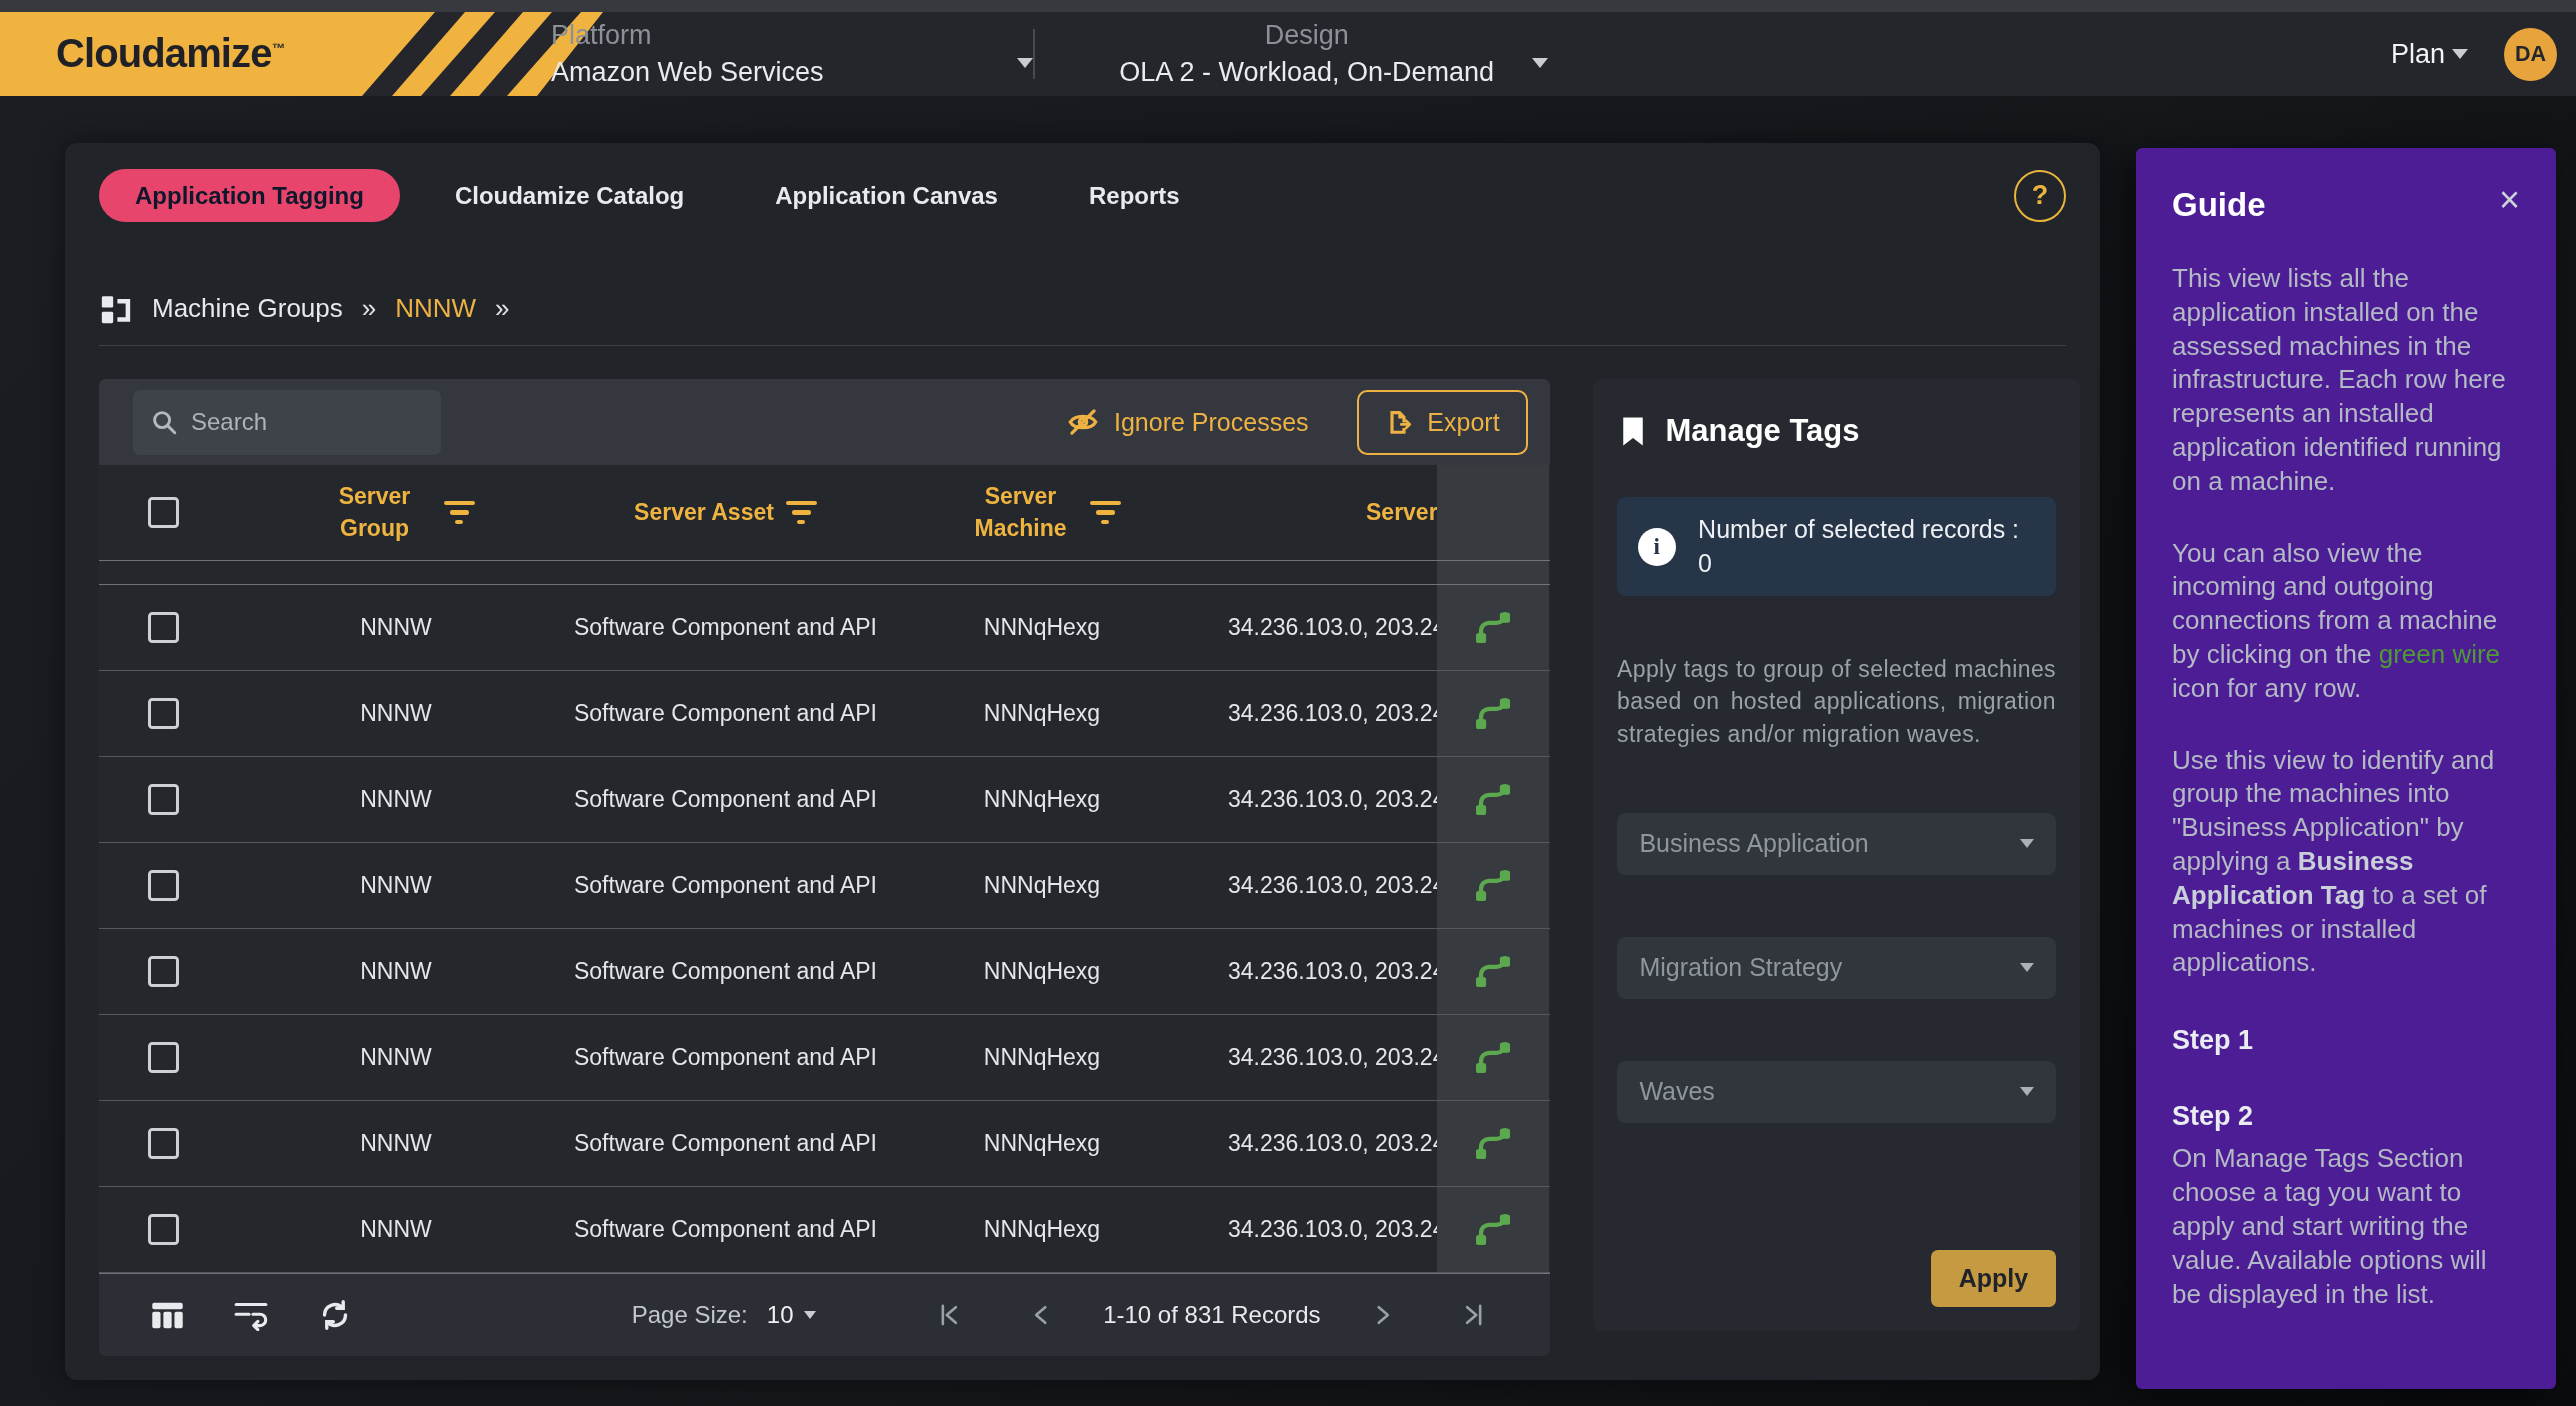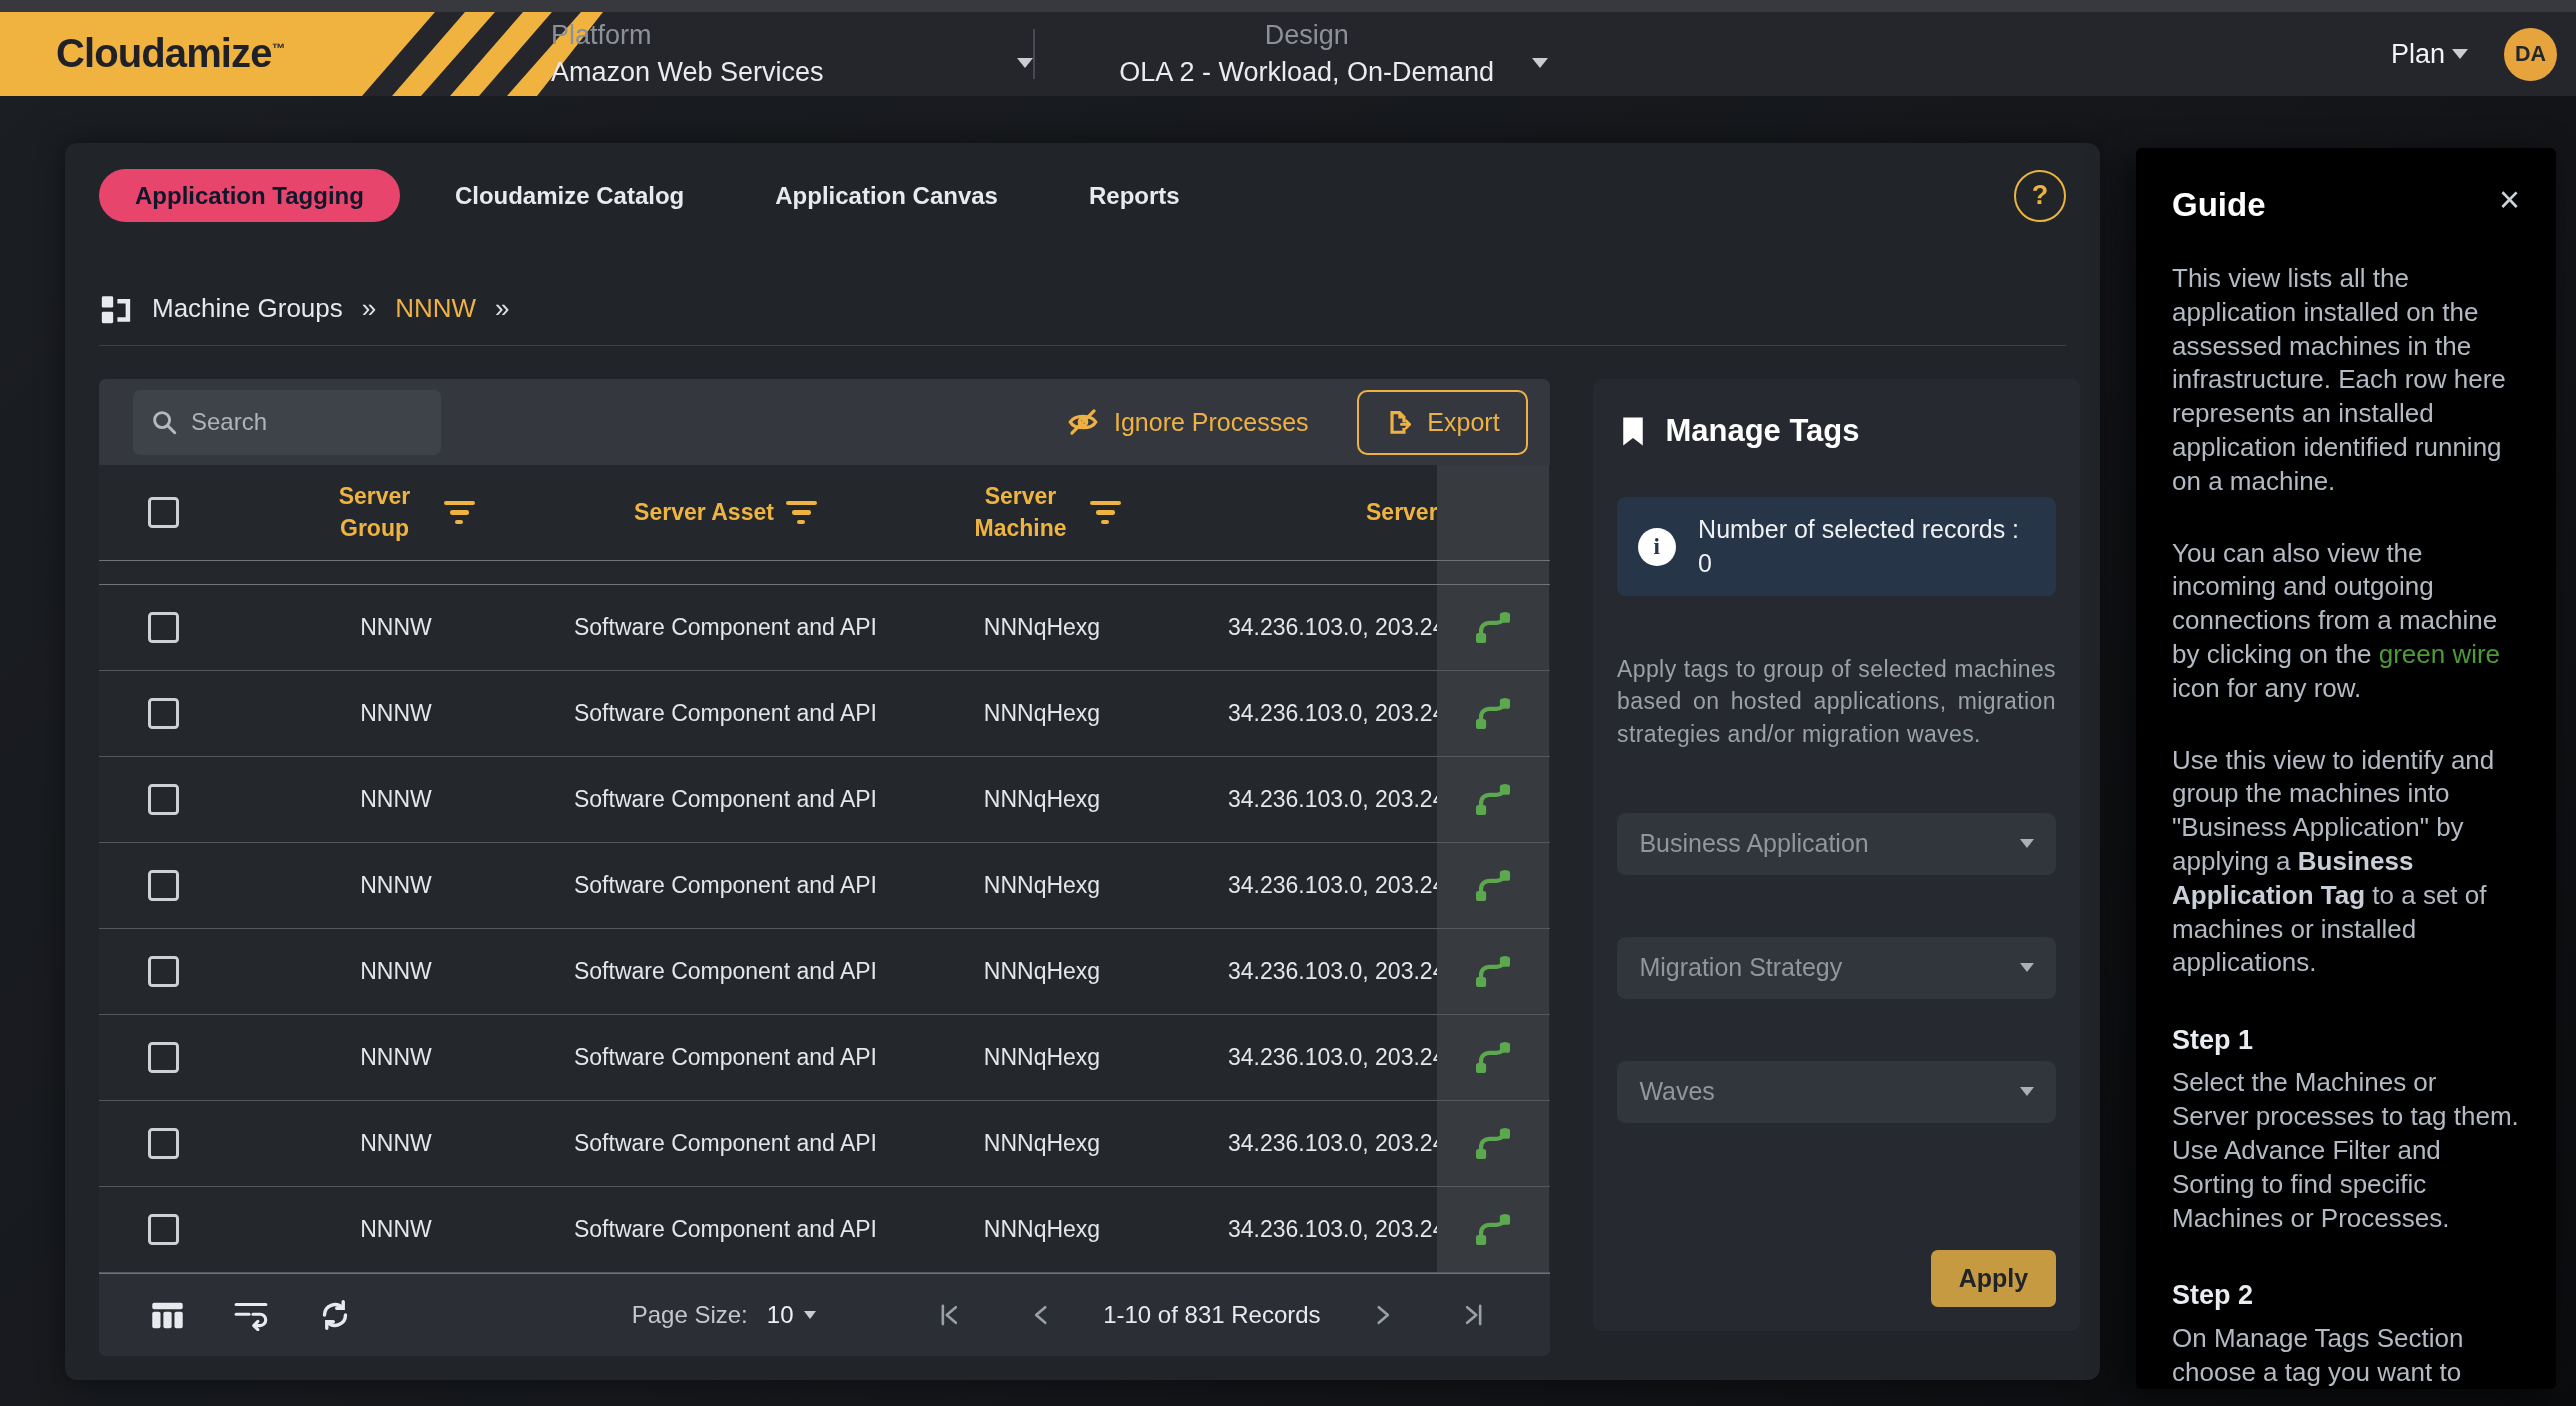--- a/index.html
+++ b/index.html
@@ -101,21 +101,21 @@
   .info-circle { width:38px; height:38px; border-radius:50%; background:#ffffff; color:#263648; font-weight:800; font-size:23px; display:flex; align-items:center; justify-content:center; flex:0 0 auto; font-family:"Liberation Serif", serif; }
   .mt-info-txt { font-size:25px; color:#eef0f3; line-height:1.35; }
   .mt-desc { margin-top:57px; font-size:23px; color:#9aa1a9; line-height:1.42; text-align:justify; letter-spacing:0.4px; }
   .mt-dd { margin-top:62px; height:62px; background:#31363c; border-radius:8.6px; display:flex; align-items:center; justify-content:space-between; padding:0 22.4px; cursor:pointer; }
   .mt-dd:first-of-type { margin-top:55px; }
   .mt-dd .dd-lbl { font-size:25px; color:#8f969e; }
   .mt-dd .caret { border-left-width:7.8px; border-right-width:7.8px; border-top-width:9.5px; border-top-color:#aab0b6; }
   .apply-btn { margin-top:auto; align-self:flex-end; width:125px; height:57px; background:#c59a40; border:none; border-radius:6.9px; color:#20232a; font-size:25px; font-weight:600; font-family:inherit; cursor:pointer; }
 
   
-  .guide-panel { position:absolute; left:2136px; top:148px; width:420px; height:1241px; background:#000000; border-radius:6px; box-shadow:-12px 8.6px 34px rgba(0,0,0,.55); padding:38px 36px; overflow:hidden; }
+  .guide-panel { position:absolute; left:2136px; top:148px; width:420px; height:1241px; background:#4c1d95; border-radius:6px; box-shadow:-12px 8.6px 34px rgba(0,0,0,.55); padding:38px 36px; overflow:hidden; }
   .guide-head { display:flex; align-items:flex-start; justify-content:space-between; }
   .guide-title { font-size:33px; font-weight:700; color:#ffffff; }
   .guide-close { font-size:36px; color:#ccd2d9; line-height:0.8; cursor:pointer; }
   .guide-p { margin-top:38px; font-size:26px; color:#b3bac4; line-height:1.30; }
   .guide-green { color:#4d9b35; }
   .guide-bold { color:#c9cfd8; font-weight:700; }
   .step-title { margin-top:45px; font-size:27px; font-weight:600; color:#e9ecf0; }
   .step-txt { margin-top:10.3px; font-size:26px; color:#b3bac4; line-height:1.30; }
 
   svg { display:block; }
@@ -544,17 +544,16 @@
 
 <aside class="guide-panel">
   <div class="guide-head">
     <span class="guide-title">Guide</span>
     <span class="guide-close">×</span>
   </div>
   <p class="guide-p">This view lists all the application installed on the assessed machines in the infrastructure. Each row here represents an installed application identified running on a machine.</p>
   <p class="guide-p"><span>You can also view the incoming and outgoing connections from a machine by clicking on the </span><span class="guide-green">green wire</span><span> icon for any row.</span></p>
   <p class="guide-p"><span>Use this view to identify and group the machines into "Business Application" by applying a </span><span class="guide-bold">Business Application Tag</span><span> to a set of machines or installed applications.</span></p>
   <div class="step-title">Step 1</div>
-  <p class="step-txt">Select the Machines or Server processes to tag them. Use Advance Filter and Sorting to find specific Machines or Processes.</p>
   <div class="step-title">Step 2</div>
   <p class="step-txt">On Manage Tags Section choose a tag you want to apply and start writing the value. Available options will be displayed in the list.</p>
 </aside>
 
 
 </body></html>

